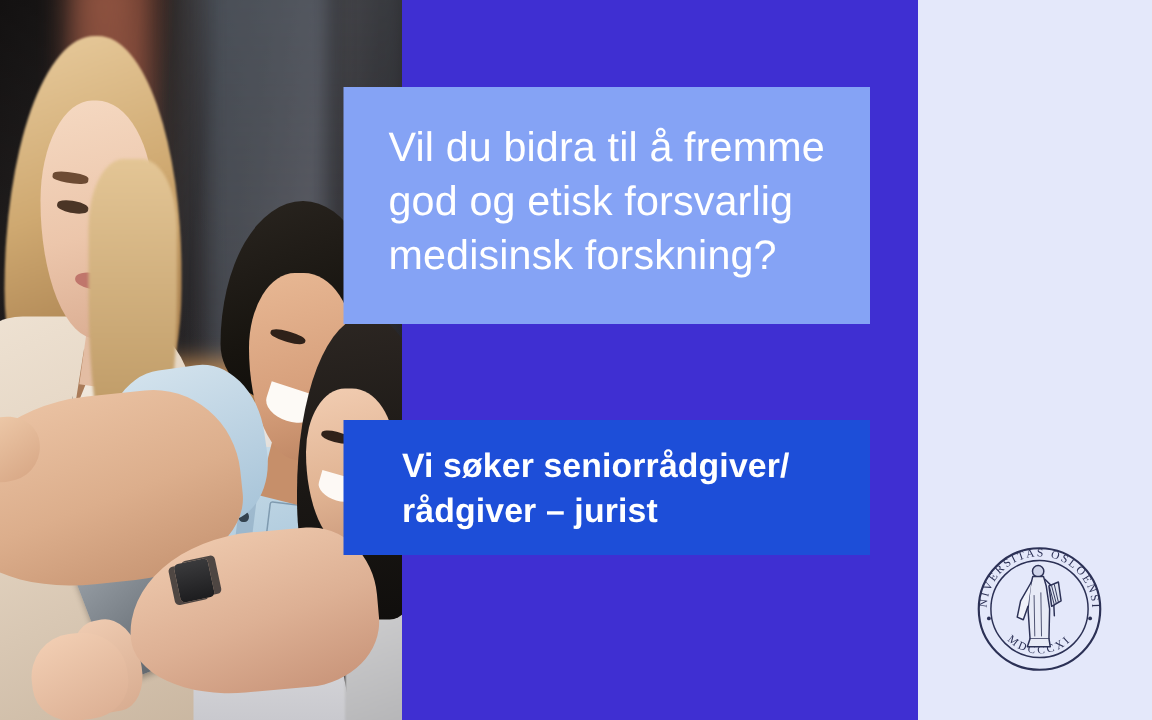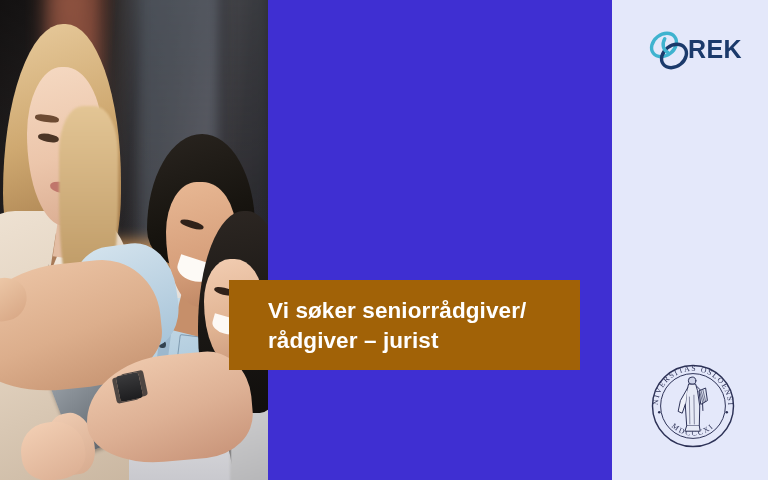--- a/index.html
+++ b/index.html
@@ -342,21 +342,21 @@
     line-height: 36px;
     font-weight: 400;
     letter-spacing: 0.1px;
     white-space: pre-line;
   }
   .subhead-box {
     position: absolute;
     left: 229px; top: 280px;
     width: 351px;
     height: 90px;
-    background: #a16207;
+    background: #1d4ed8;
     box-sizing: border-box;
     padding: 16px 26px 0 39px;
   }
   .subhead-text {
     color: #ffffff;
     font-size: 22.5px;
     line-height: 30px;
     font-weight: bold;
     letter-spacing: 0.1px;
     white-space: pre-line;
@@ -463,35 +463,32 @@
     <div class="w2-smile"></div>
     <div class="w2-arm"></div>
     <div class="w2-watch"></div>
     <div class="w2-hand"></div>
   </div>
 
   <div class="blue-panel"></div>
 
   <div class="right-panel"></div>
 
+  <div class="headline-box">
+    <div class="headline-text">Vil du bidra til å fremme
+god og etisk forsvarlig
+medisinsk forskning?</div>
+  </div>
 
   <div class="subhead-box">
     <div class="subhead-text">Vi søker seniorrådgiver/
 rådgiver – jurist</div>
   </div>
 
 
-  <div class="rek-logo">
-    <svg class="rek-mark" viewBox="0 0 44 46">
-      <ellipse cx="16" cy="17" rx="13.5" ry="10.5" transform="rotate(-38 16 17)" fill="none" stroke="#3fb3cf" stroke-width="3.4"></ellipse>
-      <ellipse cx="26" cy="28" rx="13.5" ry="10.5" transform="rotate(-38 26 28)" fill="none" stroke="#1b3a6b" stroke-width="3.4"></ellipse>
-      <path d="M20.5 12.5 A13.5 10.5 0 0 0 14.5 25.5" transform="rotate(-38 16 17)" fill="none" stroke="#3fb3cf" stroke-width="3.4" stroke-linecap="round"></path>
-    </svg>
-    <div class="rek-word">REK</div>
-  </div>
 
   <svg class="uio-seal" viewBox="0 0 100 100">
     <defs>
       <path id="arcTop" d="M 11,50 A 39,39 0 0 1 89,50" fill="none"></path>
       <path id="arcBot" d="M 17,50 A 33,33 0 0 0 83,50" fill="none"></path>
     </defs>
     <circle cx="50" cy="50" r="45" fill="none" stroke="#2c3156" stroke-width="1.6"></circle>
     <circle cx="50" cy="50" r="36" fill="none" stroke="#2c3156" stroke-width="1.1"></circle>
     <text font-family="'Liberation Serif', serif" font-size="8.6" fill="#2c3156" letter-spacing="1.5">
       <textPath href="#arcTop" startOffset="50%" text-anchor="middle">UNIVERSITAS OSLOENSIS</textPath>

